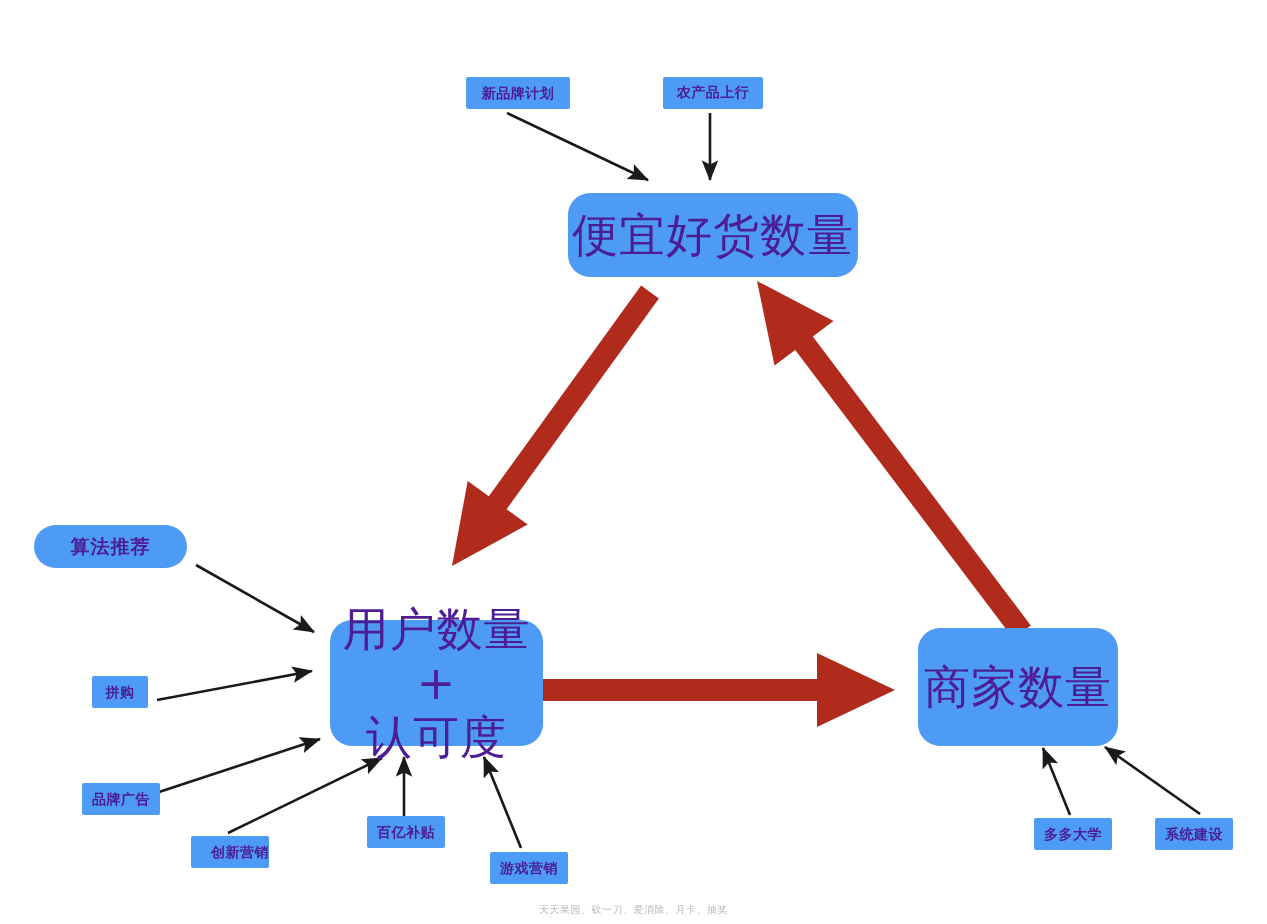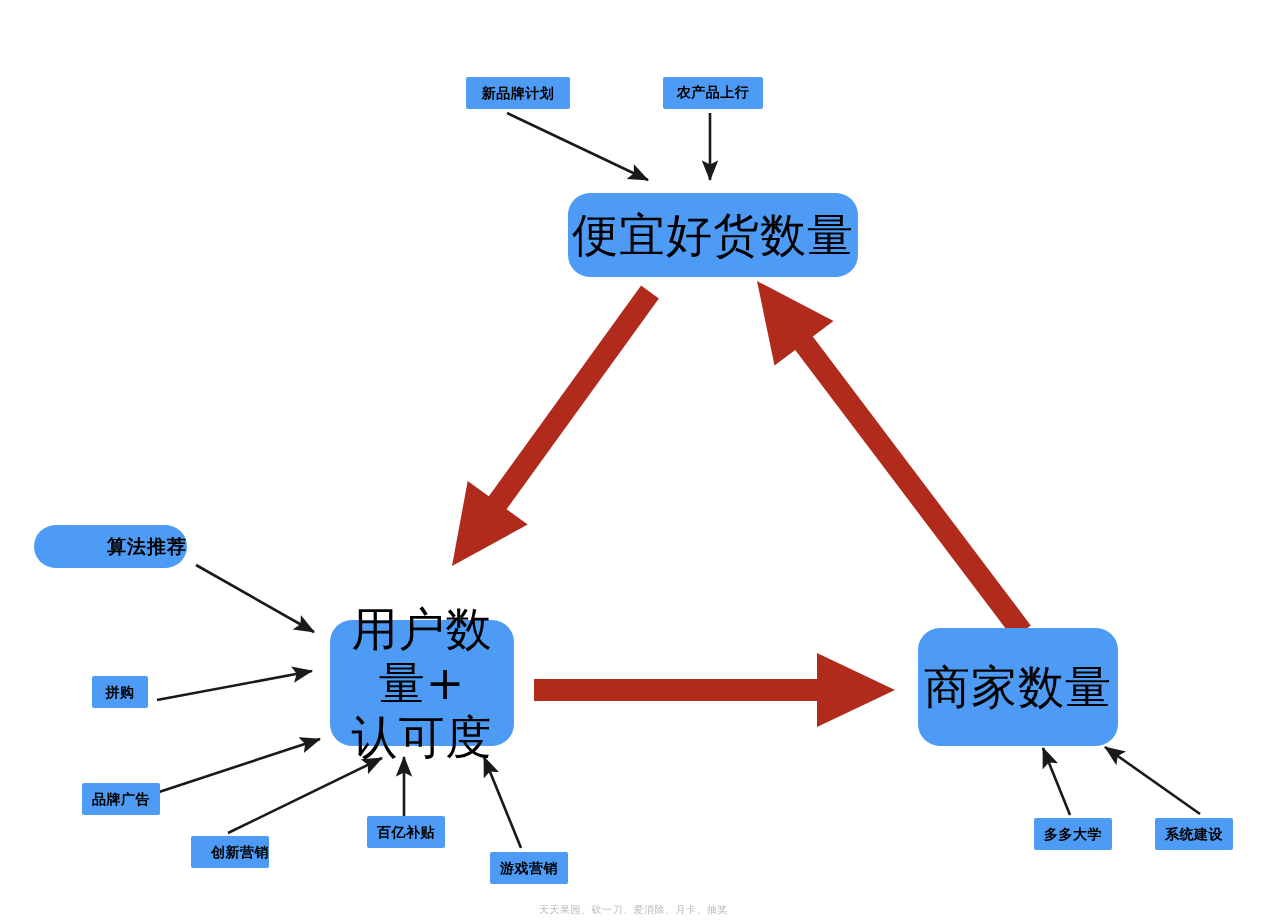--- a/index.html
+++ b/index.html
@@ -24,38 +24,37 @@
     width: 1267px;
     height: 924px;
     pointer-events: none;
   }
   .node {
     position: absolute;
     display: flex;
     align-items: center;
     justify-content: center;
     text-align: center;
-    color: #000000;
+    color: #4c1d95;
     background: #4D9BF5;
     box-sizing: border-box;
     line-height: 1.18;
     white-space: pre-line;
     font-weight: 400;
   }
   .node.primary {
     border-radius: 22px;
     font-size: 46px;
     letter-spacing: 1px;
   }
   .node.pill {
     border-radius: 26px;
     font-size: 19px;
     font-weight: 700;
     letter-spacing: 1px;
-    justify-content: flex-end;
   }
   .node.tag {
     border-radius: 2px;
     font-size: 14px;
     font-weight: 700;
     letter-spacing: 0.5px;
   }
   #footnote {
     position: absolute;
     left: 0;
@@ -92,21 +91,21 @@
         <line x1="228" y1="833" x2="382" y2="758" stroke="#1a1a1a" stroke-width="2.6" marker-end="url(#thin-head)"></line>
         <line x1="404" y1="832" x2="404" y2="757" stroke="#1a1a1a" stroke-width="2.6" marker-end="url(#thin-head)"></line>
         <line x1="521" y1="848" x2="484" y2="757" stroke="#1a1a1a" stroke-width="2.6" marker-end="url(#thin-head)"></line>
         <line x1="1070" y1="815" x2="1043" y2="748" stroke="#1a1a1a" stroke-width="2.6" marker-end="url(#thin-head)"></line>
         <line x1="1200" y1="814" x2="1105" y2="747" stroke="#1a1a1a" stroke-width="2.6" marker-end="url(#thin-head)"></line>
       </g>
   </svg>
 
   <div id="node-layer">
       <div class="node primary" style="left: 568px; top: 193px; width: 290px; height: 84px; background: rgb(77, 155, 245);"><span>便宜好货数量</span></div>
-      <div class="node primary" style="left: 330px; top: 620px; width: 184px; height: 126px; background: rgb(77, 155, 245); justify-content: center;"><span>用户数量+
+      <div class="node primary" style="left: 330px; top: 620px; width: 213px; height: 126px; background: rgb(77, 155, 245); justify-content: center;"><span>用户数量+
 认可度</span></div>
       <div class="node primary" style="left: 918px; top: 628px; width: 200px; height: 118px; background: rgb(77, 155, 245);"><span>商家数量</span></div>
       <div class="node pill" style="left: 34px; top: 525px; width: 153px; height: 43px; background: rgb(77, 155, 245);"><span>算法推荐</span></div>
       <div class="node tag" style="left: 466px; top: 77px; width: 104px; height: 32px; background: rgb(77, 155, 245);"><span>新品牌计划</span></div>
       <div class="node tag" style="left: 663px; top: 77px; width: 100px; height: 32px; background: rgb(77, 155, 245); font-family: Liberation Serif, serif;"><span>农产品上行</span></div>
       <div class="node tag" style="left: 92px; top: 676px; width: 56px; height: 32px; background: rgb(77, 155, 245);"><span>拼购</span></div>
       <div class="node tag" style="left: 82px; top: 783px; width: 78px; height: 32px; background: rgb(77, 155, 245);"><span>品牌广告</span></div>
       <div class="node tag" style="left: 191px; top: 836px; width: 78px; height: 32px; background: rgb(77, 155, 245); justify-content: flex-end;"><span>创新营销</span></div>
       <div class="node tag" style="left: 367px; top: 816px; width: 78px; height: 32px; background: rgb(77, 155, 245);"><span>百亿补贴</span></div>
       <div class="node tag" style="left: 490px; top: 852px; width: 78px; height: 32px; background: rgb(77, 155, 245);"><span>游戏营销</span></div>

